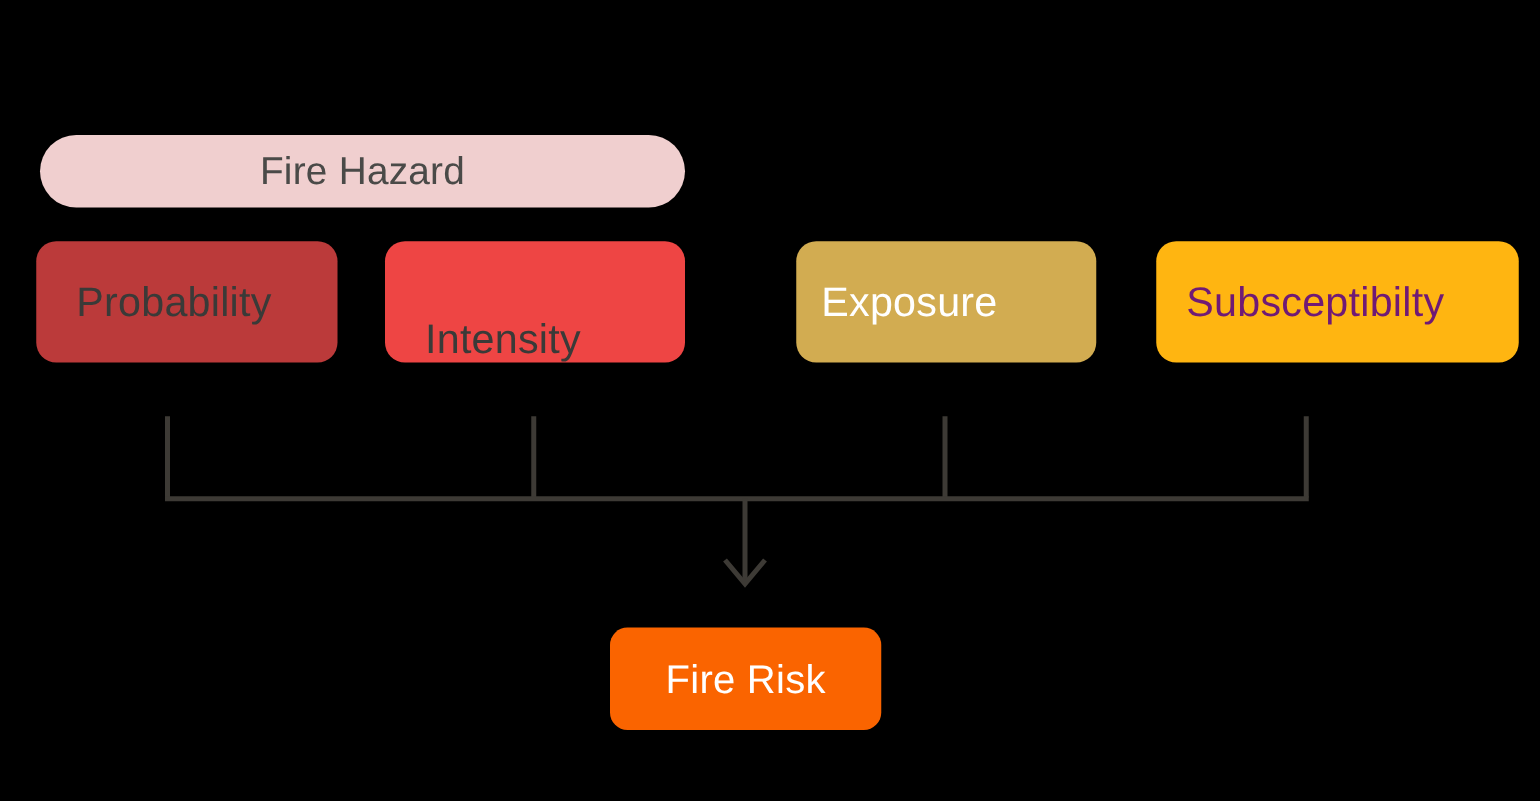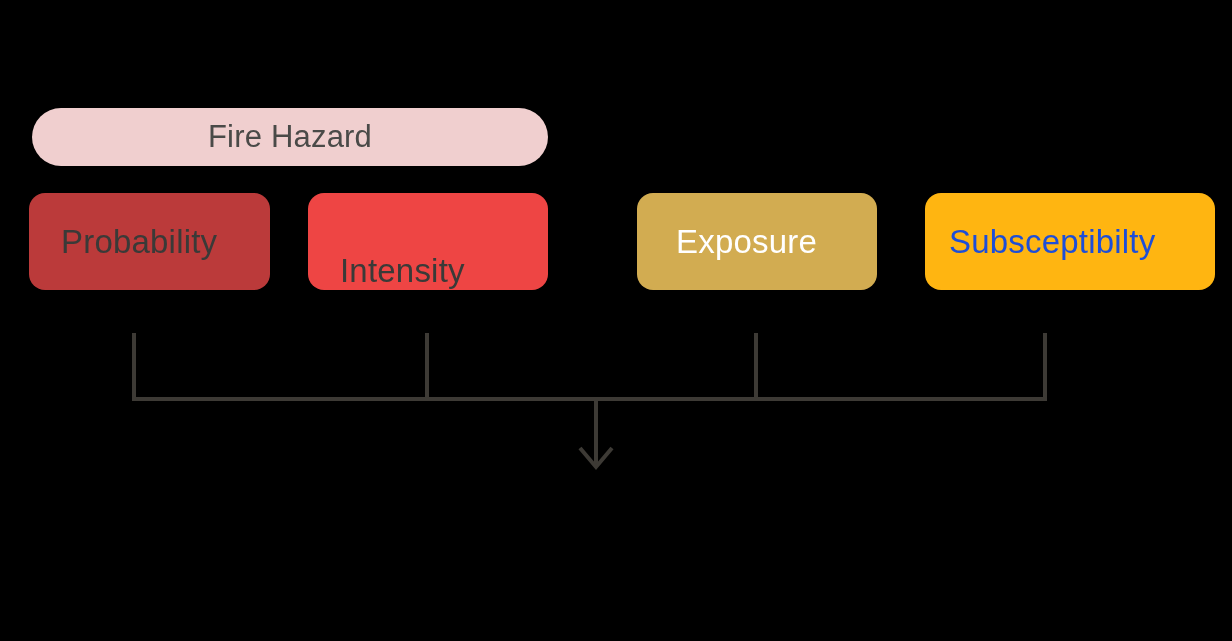--- a/index.html
+++ b/index.html
@@ -72,27 +72,27 @@
     width: 240px;
     background: #EE4544;
     color: #3A3A38;
     align-items: flex-end;
   }
   #box-exposure {
     left: 637px;
     width: 240px;
     background: #D2AC51;
     color: #FFFFFF;
-    padding-left: 39px;
+    padding-left: 20px;
   }
   #box-susceptibility {
     left: 925px;
     width: 290px;
     background: #FFB511;
-    color: #1d4ed8;
+    color: #701a75;
     padding-left: 24px;
   }
 
   
   #connector {
     position: absolute;
     left: 0;
     top: 0;
     width: 1232px;
     height: 641px;
@@ -153,14 +153,17 @@
       <line x1="1045" y1="333" x2="1045" y2="398"></line>
 
       <line x1="132" y1="399" x2="1047" y2="399"></line>
 
       <line x1="596" y1="399" x2="596" y2="466"></line>
     </g>
 
     <polyline points="580,448 596,467 612,448" stroke="#3D3A35" stroke-width="4" fill="none" stroke-linecap="butt" stroke-linejoin="miter"></polyline>
   </svg>
 
+  <div id="box-firerisk">
+    <span>Fire Risk</span>
+  </div>
 
 </div>
 
 </body></html>

